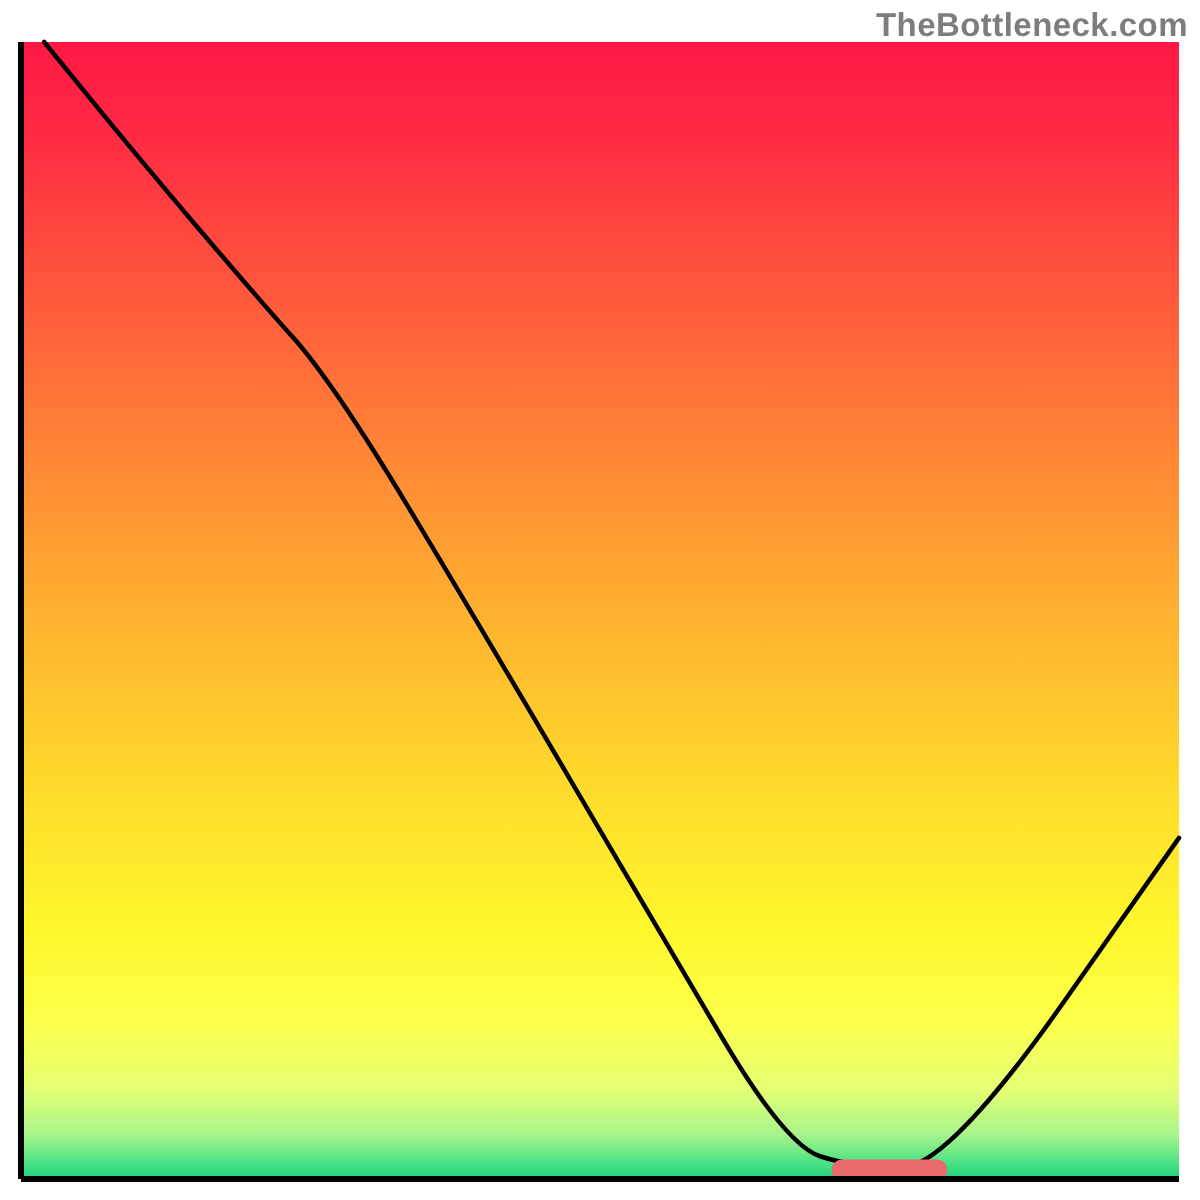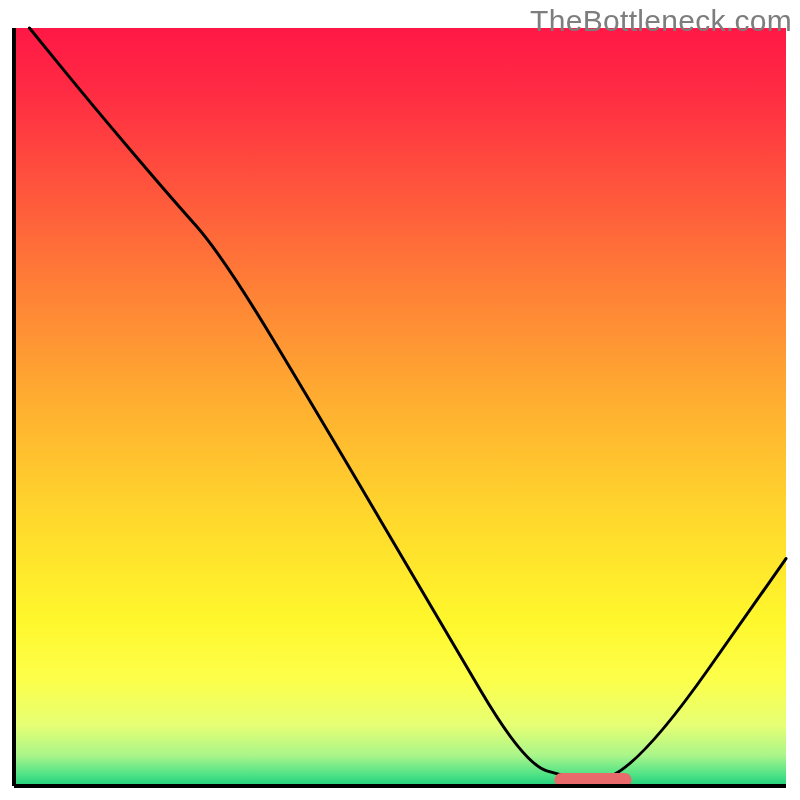--- a/index.html
+++ b/index.html
@@ -12,22 +12,22 @@
   }
   .chart-wrap {
     position: relative;
     width: 800px;
     height: 800px;
   }
   .watermark {
     position: absolute;
     top: 4px;
     right: 8px;
-    font-size: 30px;
-    font-weight: normal;
+    font-size: 22px;
+    font-weight: bold;
     color: #7d7d7d;
     letter-spacing: 0.3px;
   }
   svg {
     display: block;
   }
 </style>
 </head>
 <body>
 

